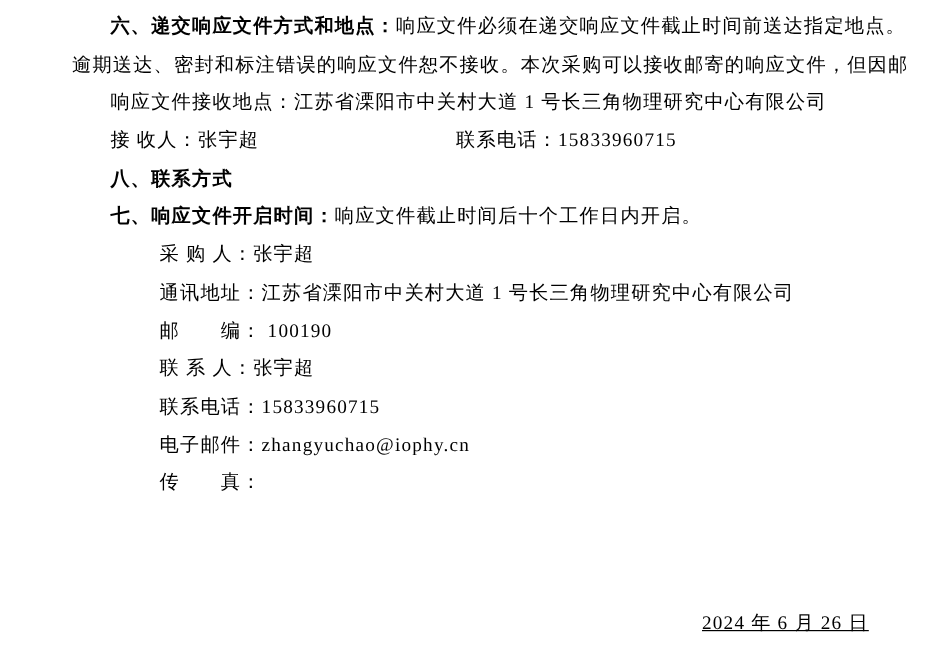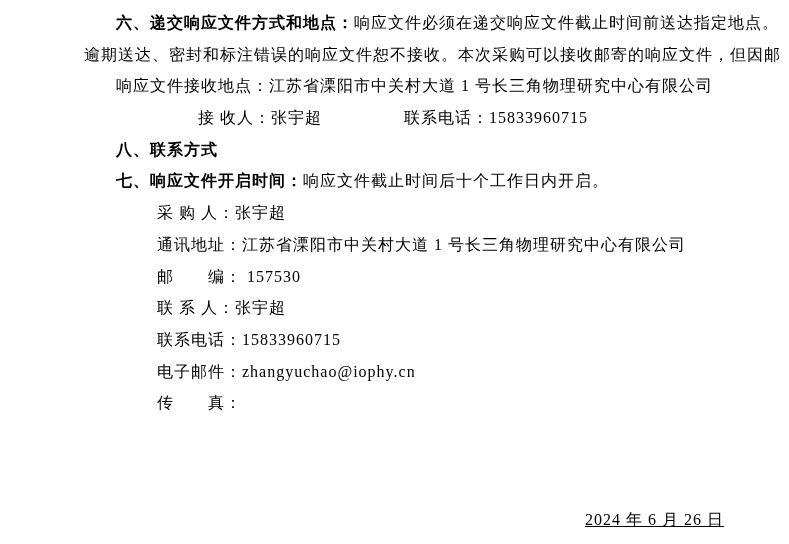--- a/index.html
+++ b/index.html
@@ -21,34 +21,32 @@
     position: absolute;
     top: 7px;
     left: 60px;
     right: 30px;
   }
   .line {
     height: 31.7px;
     line-height: 31.7px;
     white-space: nowrap;
     letter-spacing: 1px;
-    margin-left: 24px;
   }
   .indent2 { padding-left: 32px; }
   .indent4 { padding-left: 73px; }
   .heading {
     font-weight: 700;
     font-family: "Liberation Sans", "DejaVu Sans", sans-serif;
     letter-spacing: 1px;
   }
   .receiver-cell {
     display: inline-block;
     width: 288px;
     white-space: nowrap;
-    text-align: center;
   }
   .date-line {
     position: absolute;
     top: 504px;
     left: 585px;
     height: 31.7px;
     line-height: 31.7px;
     white-space: nowrap;
     letter-spacing: 1px;
     text-decoration: underline;
@@ -81,21 +79,21 @@
       <span class="heading">七、响应文件开启时间：</span><span>响应文件截止时间后十个工作日内开启。</span>
     </div>
 
     <div class="line indent4">
       <span>采 购 人：</span><span>张宇超</span>
     </div>
     <div class="line indent4">
       <span>通讯地址：</span><span>江苏省溧阳市中关村大道 1 号长三角物理研究中心有限公司</span>
     </div>
     <div class="line indent4">
-      <span>邮　　编：</span><span> 157530</span>
+      <span>邮　　编：</span><span> 100190</span>
     </div>
     <div class="line indent4">
       <span>联 系 人：</span><span>张宇超</span>
     </div>
     <div class="line indent4">
       <span>联系电话：</span><span>15833960715</span>
     </div>
     <div class="line indent4">
       <span>电子邮件：</span><span>zhangyuchao@iophy.cn</span>
     </div>

